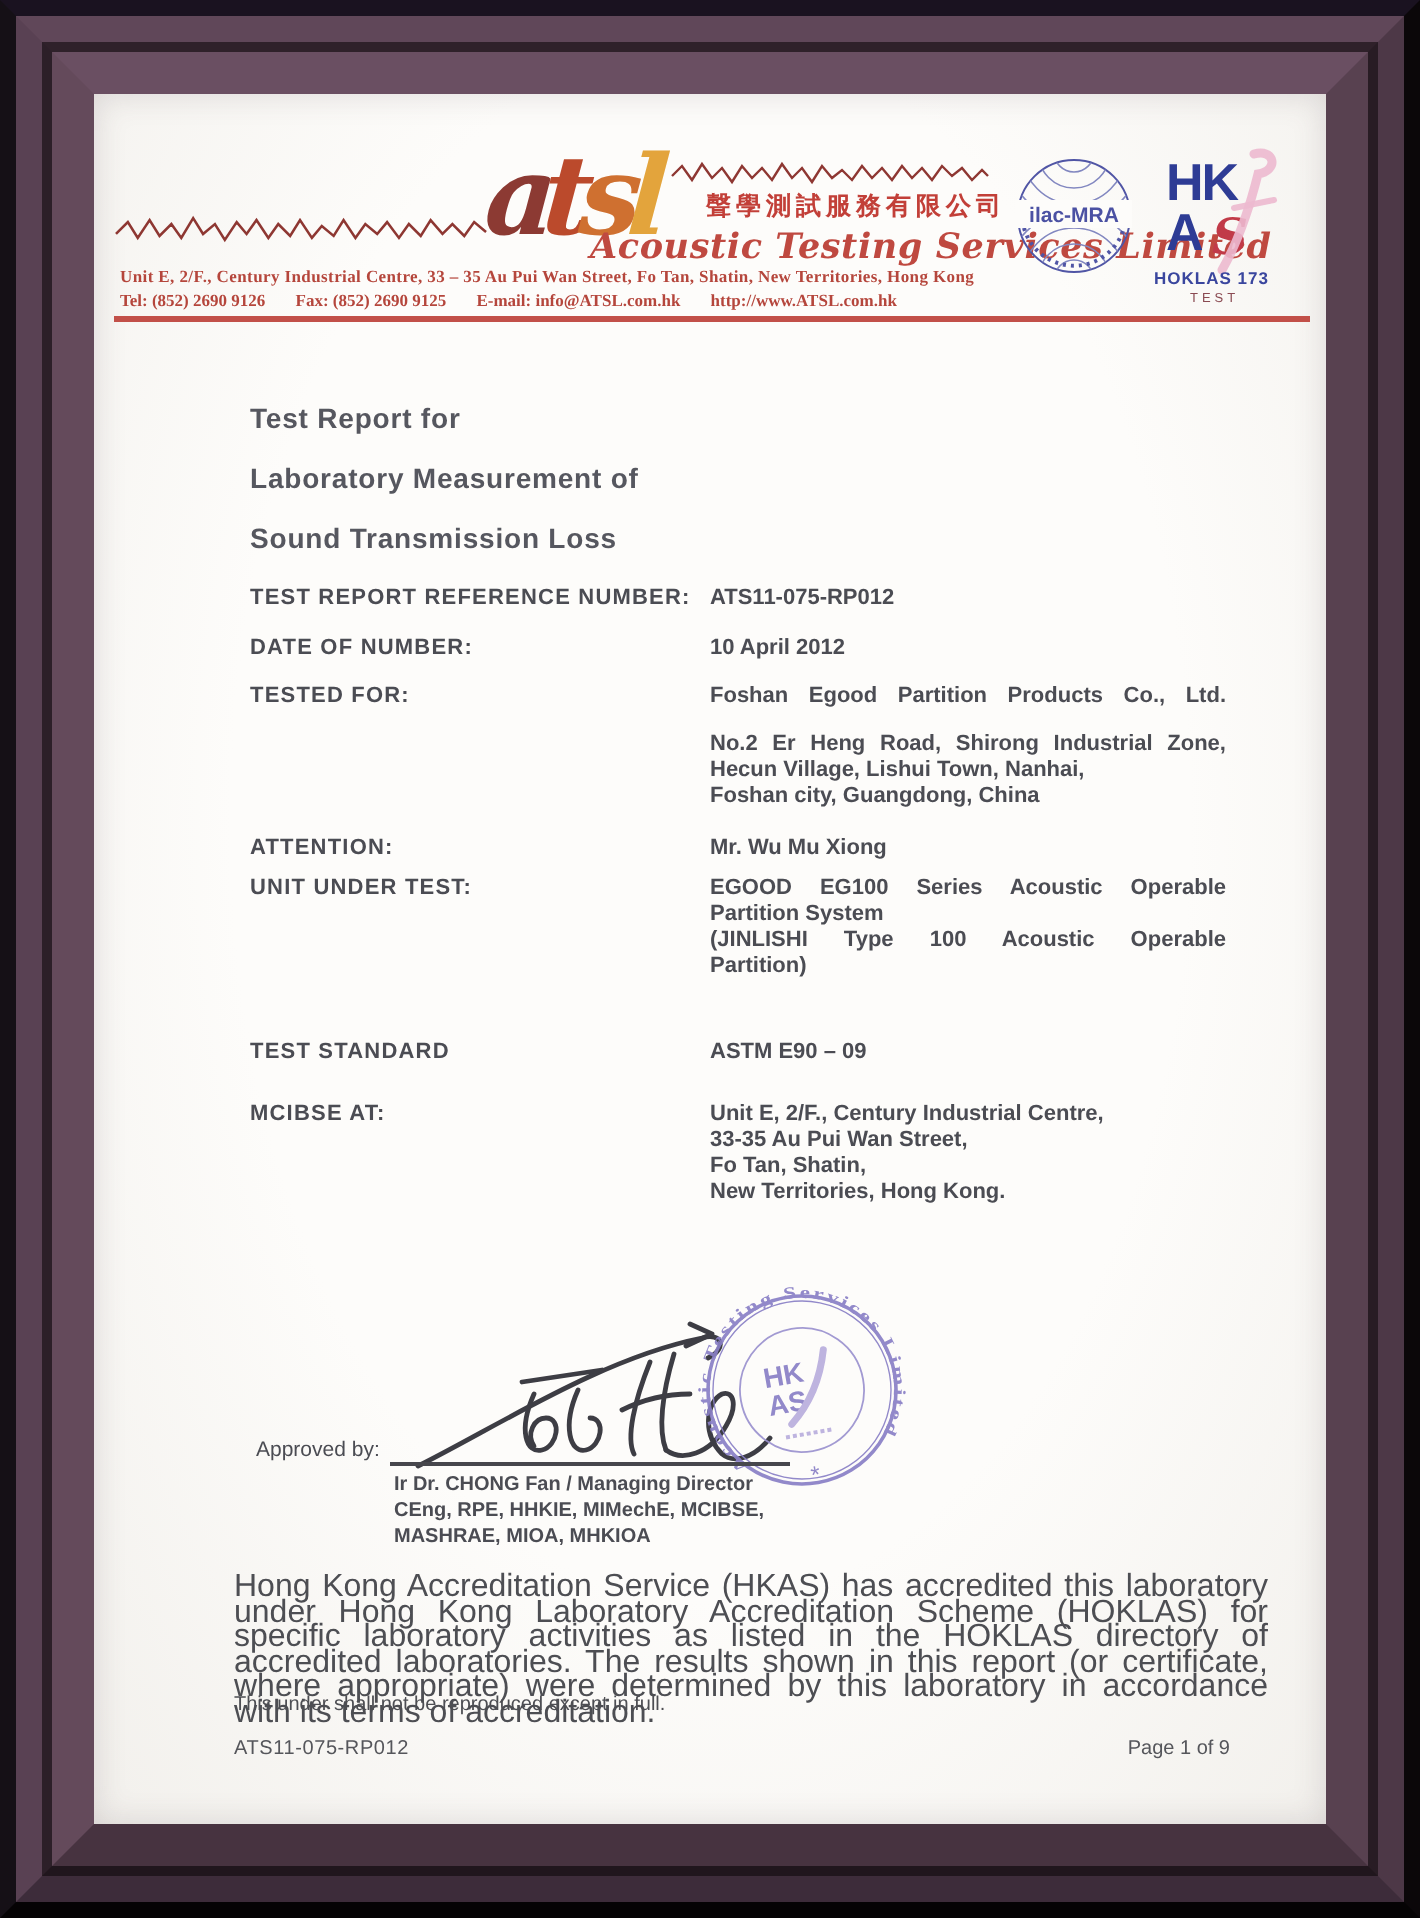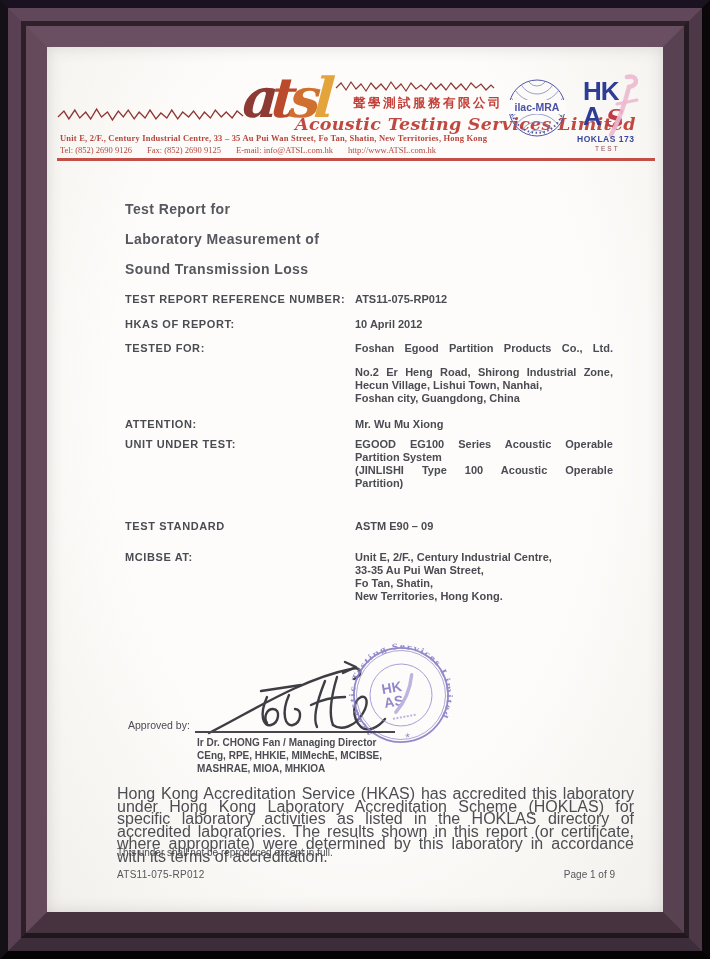--- a/index.html
+++ b/index.html
@@ -16,21 +16,21 @@
   
   .sq{position:absolute;}
   .brand{left:196px;top:20px;font-family:"DejaVu Serif",serif;font-style:italic;font-weight:700;
          font-size:55px;line-height:62px;letter-spacing:-7px;transform:skewX(-4deg);}
   .brand .la{color:#8c3a33;} .brand .lt{color:#bb4a2c;} .brand .ls{color:#cf7030;} .brand .ll{color:#e3a43c;}
   .cn{left:306px;top:48px;font-size:12.5px;font-weight:700;letter-spacing:2.5px;color:#c23f38;}
   .en-script{left:248px;top:67px;font-family:"DejaVu Serif",serif;font-style:italic;font-weight:700;
              font-size:17.5px;color:#bf4940;letter-spacing:.3px;}
   .addr{left:13px;top:86px;font-family:"Liberation Serif",serif;font-weight:700;font-size:8.5px;
         color:#b5463c;letter-spacing:.2px;white-space:nowrap;}
-  .contact{left:13px;top:98px;font-family:"Liberation Serif",serif;font-weight:400;font-size:8.5px;
+  .contact{left:13px;top:98px;font-family:"Liberation Serif",serif;font-weight:700;font-size:8.5px;
            color:#b5463c;white-space:nowrap;}
   .contact span{margin-right:13px;}
   .rule{left:10px;top:111px;width:598px;height:2.5px;background:#c25049;}
   
   .title{left:78px;top:147px;font-size:14px;font-weight:700;color:#56575f;line-height:30px;letter-spacing:.4px;}
   .lbl{position:absolute;left:78px;font-size:11px;font-weight:700;color:#4b4c53;letter-spacing:.6px;white-space:nowrap;}
   .val{position:absolute;left:308px;width:258px;font-size:11px;font-weight:700;color:#4b4c53;line-height:13px;}
   .just{text-align:justify;text-align-last:justify;}
   
   .app-lbl{left:81px;top:672px;font-size:10.5px;color:#4b4c53;}
@@ -112,21 +112,21 @@
 
   <div class="abs title">
     <div>Test Report for</div>
     <div>Laboratory Measurement of</div>
     <div>Sound Transmission Loss</div>
   </div>
 
   <div class="lbl" style="top:246px;">TEST REPORT REFERENCE NUMBER:</div>
   <div class="val" style="top:246px;">ATS11-075-RP012</div>
 
-  <div class="lbl" style="top:271px;">HKAS OF REPORT:</div>
+  <div class="lbl" style="top:271px;">DATE OF NUMBER:</div>
   <div class="val" style="top:271px;">10 April 2012</div>
 
   <div class="lbl" style="top:295px;">TESTED FOR:</div>
   <div class="val just" style="top:295px;">Foshan Egood Partition Products Co., Ltd.</div>
   <div class="val" style="top:319px;">
     <div class="just">No.2 Er Heng Road, Shirong Industrial Zone,</div>
     <div>Hecun Village, Lishui Town, Nanhai,</div>
     <div>Foshan city, Guangdong, China</div>
   </div>
 

